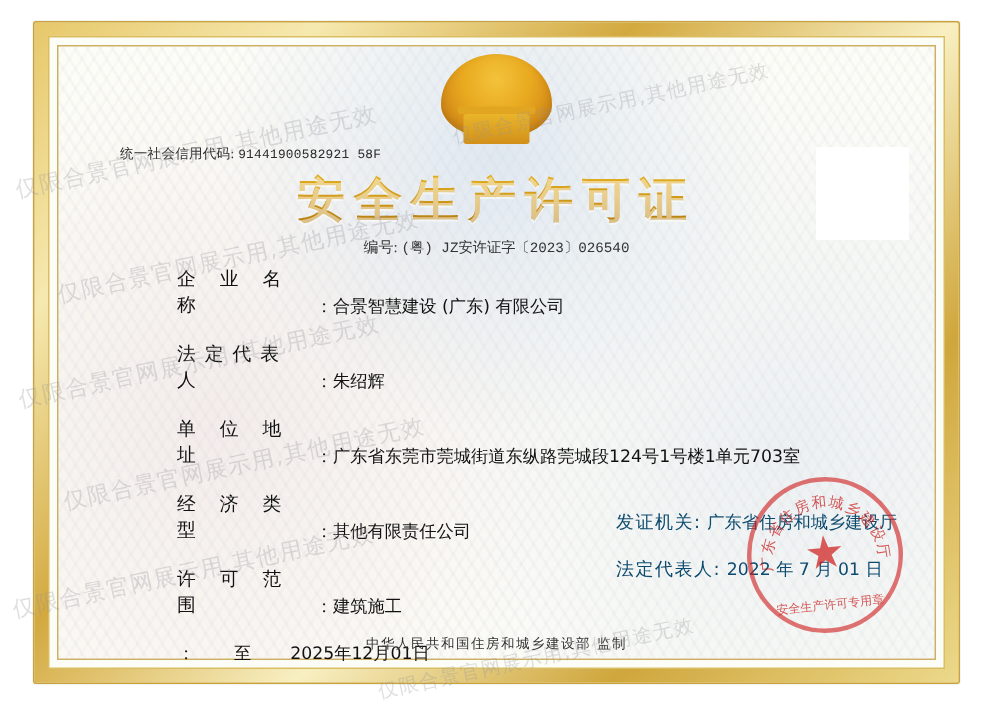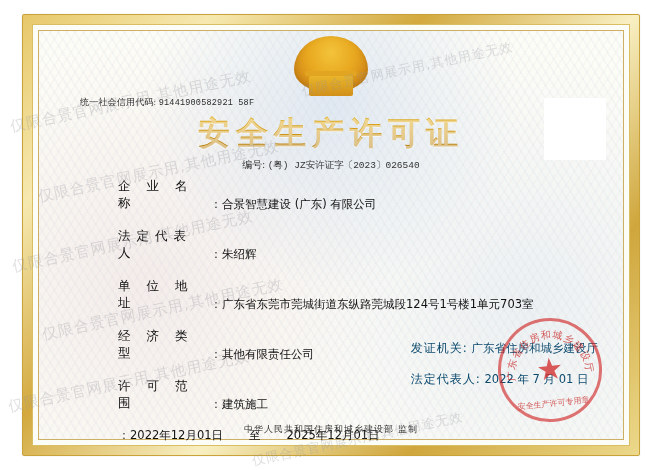--- a/index.html
+++ b/index.html
@@ -750,21 +750,20 @@
 
     <div class="row">
       <div class="label">许 可 范 围</div>
       <div class="colon">:</div>
       <div class="value">建筑施工</div>
     </div>
 
     <div class="row validity">
       <div class="colon">:</div>
       <div class="value">
-        <span>2022年12月01日</span>
         <span class="to">至</span>
         <span class="v2">2025年12月01日</span>
       </div>
     </div>
 
   </div>
 
   <div class="issuer">
     <div class="line">
       <span class="lbl">发证机关:</span>

